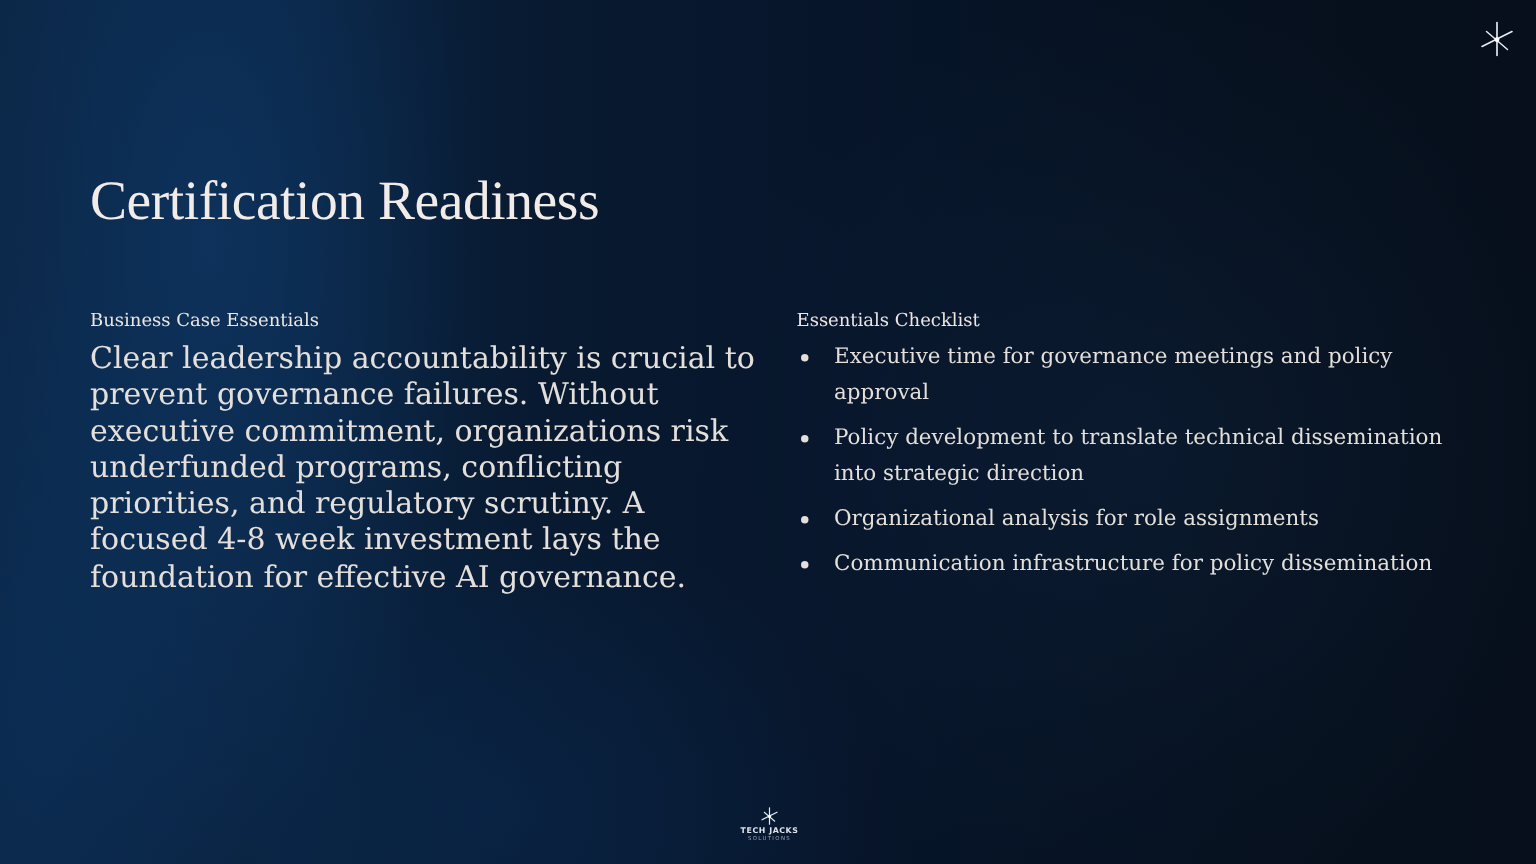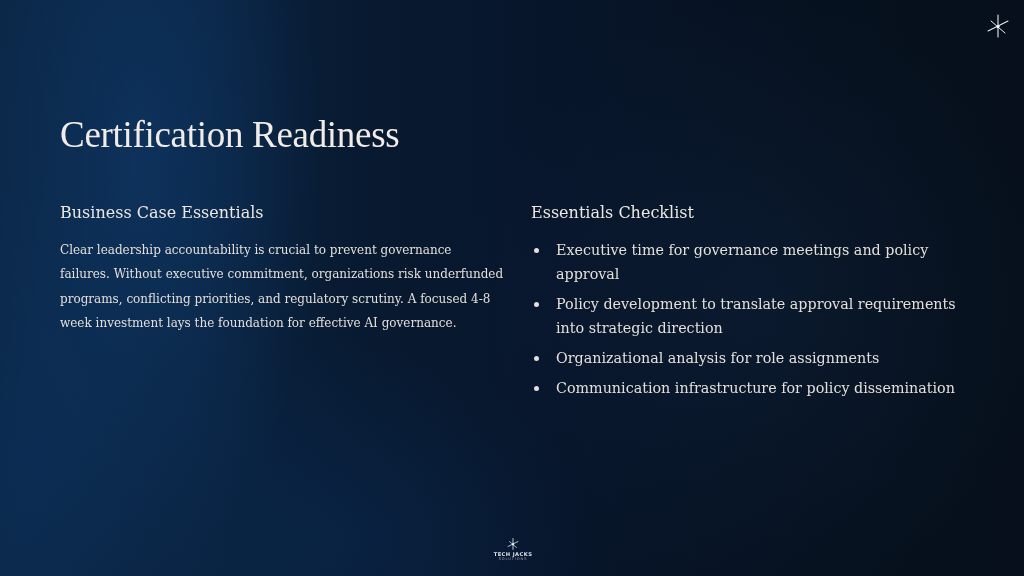--- a/index.html
+++ b/index.html
@@ -22,25 +22,25 @@
     .title {
       position: absolute; left: 60px; top: 113px;
       font-size: 37px; font-weight: normal; letter-spacing: -0.3px;
       color: #f1ece8;
       white-space: nowrap;
       font-family: Liberation Serif, serif;
     }
     .col-left { position: absolute; left: 60px; top: 200px; width: 445px; }
     .col-right { position: absolute; left: 531px; top: 200px; width: 450px; }
     .subhead {
-      font-size: 16px; font-weight: normal; color: #ece7e2;
-      line-height: 26px; margin-bottom: 12px; white-space: nowrap;
+      font-size: 12px; font-weight: normal; color: #ece7e2;
+      line-height: 26px; white-space: nowrap;
     }
     .body-text {
-      font-size: 12px; line-height: 24.3px; color: #e4dfda;
+      font-size: 20px; line-height: 24.3px; color: #e4dfda;
     }
     .checklist { list-style: none; }
     .checklist li {
       position: relative; padding-left: 25px;
       font-size: 14.3px; line-height: 24px; color: #e4dfda;
       margin-bottom: 6px;
     }
     .checklist li .bullet {
       position: absolute; left: 3px; top: 10px;
       width: 5px; height: 5px; border-radius: 50%; background: #e4dfda;
@@ -77,21 +77,21 @@
 
   <section class="col-left">
     <h2 class="subhead">Business Case Essentials</h2>
     <p class="body-text">Clear leadership accountability is crucial to prevent governance failures. Without executive commitment, organizations risk underfunded programs, conflicting priorities, and regulatory scrutiny. A focused 4-8 week investment lays the foundation for effective AI governance.</p>
   </section>
 
   <section class="col-right">
     <h2 class="subhead">Essentials Checklist</h2>
     <ul class="checklist">
       <li><span class="bullet"></span><span>Executive time for governance meetings and policy approval</span></li>
-      <li><span class="bullet"></span><span>Policy development to translate approval requirements into strategic direction</span></li>
+      <li><span class="bullet"></span><span>Policy development to translate technical dissemination into strategic direction</span></li>
       <li><span class="bullet"></span><span>Organizational analysis for role assignments</span></li>
       <li><span class="bullet"></span><span>Communication infrastructure for policy dissemination</span></li>
     </ul>
   </section>
 
   <div class="footer-logo">
     <svg width="12" height="12" viewBox="0 0 24 24">
       <g stroke="#e8ecf2" stroke-linecap="round">
         <line x1="12" y1="1" x2="12" y2="23" stroke-width="1.6"></line>
         <line x1="2" y1="17" x2="22" y2="7" stroke-width="1.6"></line>

